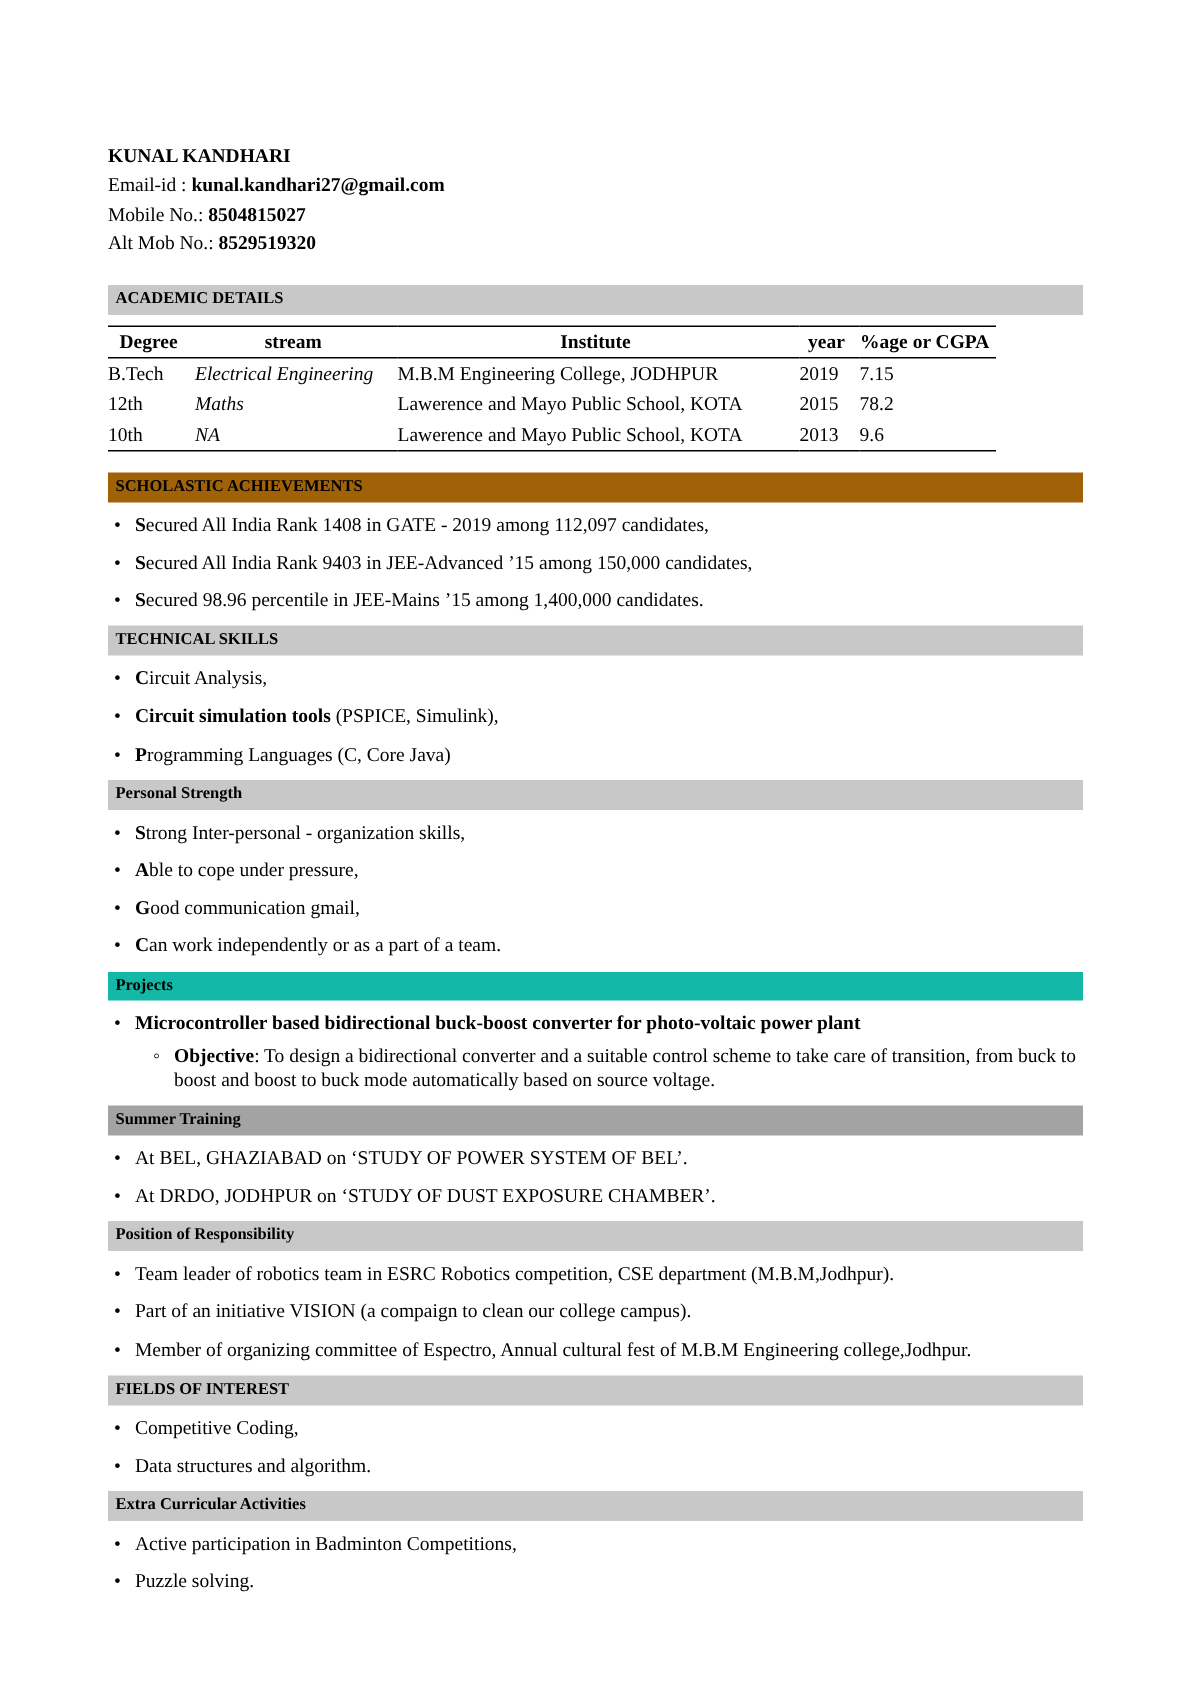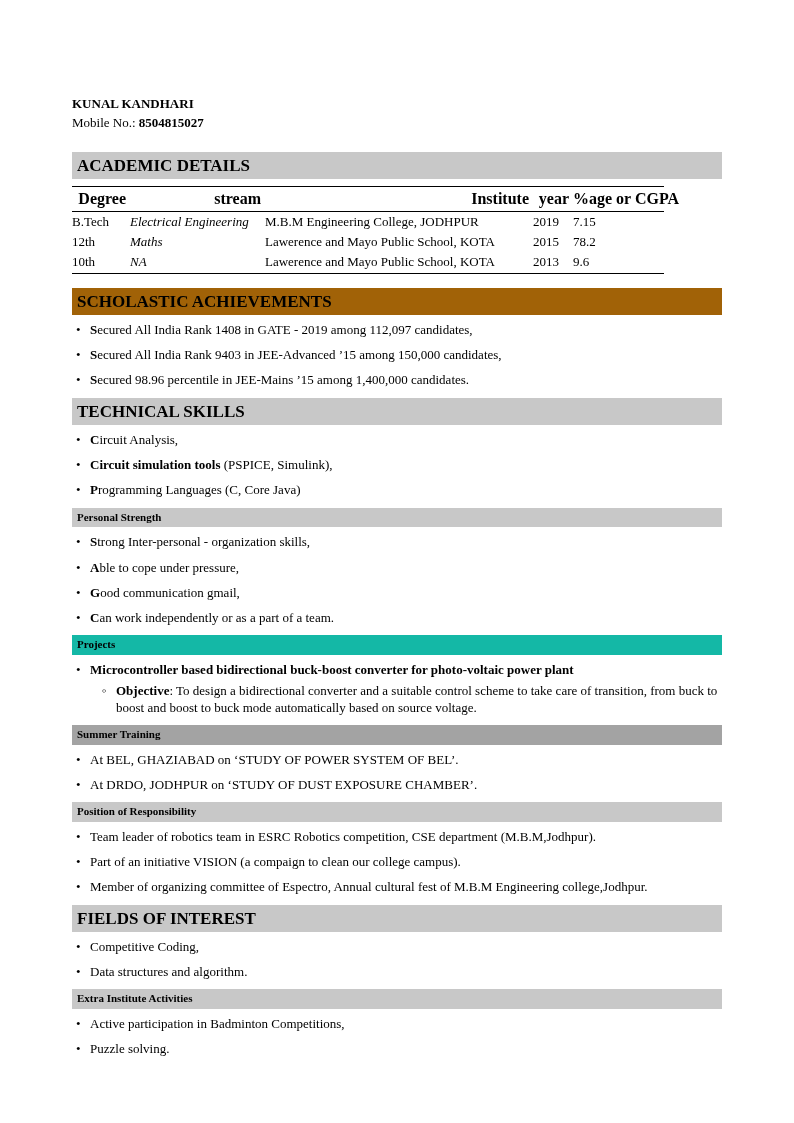--- a/index.html
+++ b/index.html
@@ -21,59 +21,65 @@
   .contact-header { margin-bottom: 20px; }
   .name { font-weight: bold; }
   .contact-line { margin-top: 3px; }
   .b { font-weight: bold; }
   .sec { margin-bottom: 9px; }
   .bar {
     font-weight: bold;
     padding: 3px 5px;
     margin-bottom: 7px;
   }
-  .bar-large { font-size: 17px; }
+  .bar-large { font-size: 11px; }
   .bar-small { font-size: 11px; }
   .li { display: flex; margin-bottom: 9px; padding-left: 4px; }
   .li-sub { padding-left: 30px; margin-top: -4px; }
   .marker { width: 14px; flex: none; }
   .li-text { flex: 1; }
   .acad-table {
     border-collapse: collapse;
     width: 592px;
     margin: 4px 0 14px 0;
     border-top: 1px solid #000;
     border-bottom: 1px solid #000;
     table-layout: fixed;
   }
   .acad-table th {
-    text-align: right;
+    text-align: center;
     font-weight: bold;
     border-bottom: 1px solid #000;
     padding: 2px 4px 2px 0;
-    font-size: 16px;
+    font-size: 13px;
     white-space: nowrap;
   }
   .acad-table td {
     padding: 2px 4px 2px 0;
     vertical-align: top;
     font-size: 13px;
     white-space: nowrap;
   }
   .col-stream { font-style: italic; }
 </style>
 </head>
 <body>
 
 <div class="page">
 
   <header class="contact-header">
     <div class="name">KUNAL KANDHARI</div>
     <div class="contact-line">
+      <span>Email-id : </span><span class="b">kunal.kandhari27@gmail.com</span>
+    </div>
+    <div class="contact-line">
       <span>Mobile No.: </span><span class="b">8504815027</span>
+    </div>
+    <div class="contact-line">
+      <span>Alt Mob No.: </span><span class="b">8529519320</span>
     </div>
   </header>
 
   <div id="sections">
       <section class="sec">
         <div class="bar bar-large" style="background: rgb(200, 200, 200);">ACADEMIC DETAILS</div>
         <table class="acad-table">
           <thead>
             <tr>
               <th style="width: 58px;">Degree</th>
@@ -199,21 +205,21 @@
         <div class="li">
           <span class="marker">•</span>
           <span class="li-text"><span>Competitive Coding,</span></span>
         </div>
         <div class="li">
           <span class="marker">•</span>
           <span class="li-text"><span>Data structures and algorithm.</span></span>
         </div>
       </section>
       <section class="sec">
-        <div class="bar bar-small" style="background: rgb(200, 200, 200);">Extra Institute Activities</div>
+        <div class="bar bar-small" style="background: rgb(200, 200, 200);">Extra Curricular Activities</div>
         <div class="li">
           <span class="marker">•</span>
           <span class="li-text"><span>Active participation in Badminton Competitions,</span></span>
         </div>
         <div class="li">
           <span class="marker">•</span>
           <span class="li-text"><span>Puzzle solving.</span></span>
         </div>
       </section>
     </div>

